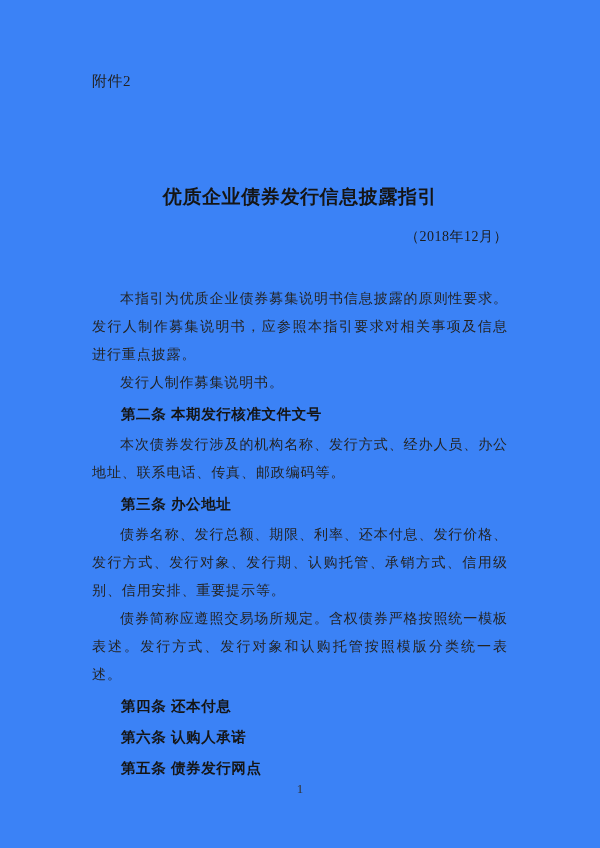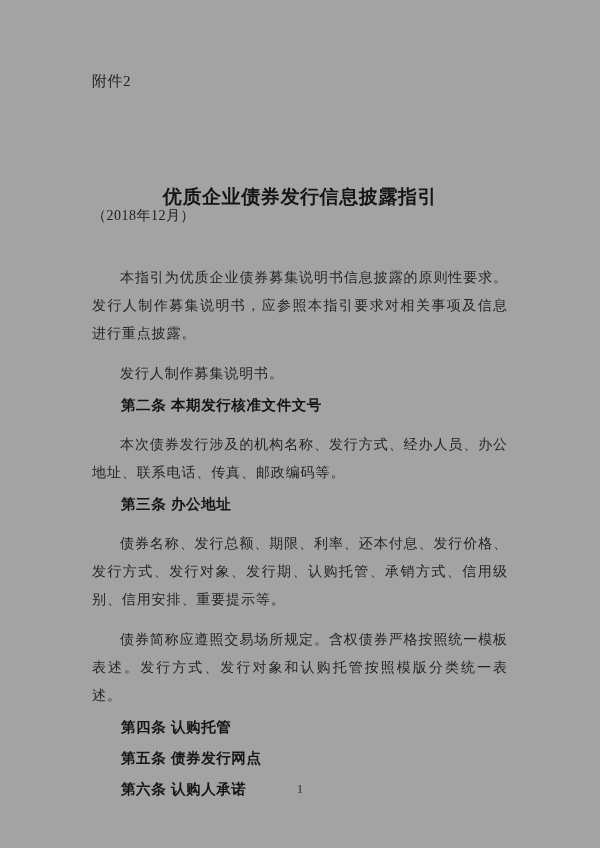--- a/index.html
+++ b/index.html
@@ -1,21 +1,21 @@
 <!DOCTYPE html>
 <html><head>
 <meta charset="utf-8">
 <style>
   * { margin: 0; padding: 0; box-sizing: border-box; }
   html, body { background: #ffffff; }
   .page {
     position: relative;
     width: 600px;
     height: 848px;
-    background: #a3a3a3;
+    background: #3b82f6;
     color: #222222;
     font-family: "Liberation Serif", "DejaVu Serif", serif;
     padding: 0 92px;
     overflow: hidden;
   }
   .attachment {
     padding-top: 73px;
     font-size: 15px;
     letter-spacing: 0.5px;
     line-height: 17px;
@@ -24,38 +24,38 @@
     margin-top: 96px;
     text-align: center;
     font-size: 19px;
     font-weight: bold;
     letter-spacing: 0.6px;
     line-height: 22px;
     color: #151515;
     font-family: "Liberation Sans", "DejaVu Sans", sans-serif;
   }
   .doc-date {
-    text-align: left;
+    margin-top: 21px;
+    text-align: right;
     font-size: 14px;
     letter-spacing: 0.5px;
     line-height: 16px;
     color: #1c1c1c;
   }
   .doc-body {
     margin-top: 40px;
   }
   .doc-body p.paragraph {
     font-size: 14px;
     line-height: 28px;
     letter-spacing: 0.9px;
     text-indent: 2em;
     text-align: justify;
     text-justify: inter-ideograph;
     color: #242424;
-    margin-top: 12px;
   }
   .doc-body p.heading {
     font-size: 14.5px;
     line-height: 28px;
     font-weight: bold;
     text-indent: 2em;
     margin: 3px 0;
     letter-spacing: 0.6px;
     color: #151515;
     font-family: "Liberation Sans", "DejaVu Sans", sans-serif;
@@ -81,19 +81,19 @@
   <div class="doc-date">（2018年12月）</div>
 
   <div class="doc-body">
       <p class="paragraph">本指引为优质企业债券募集说明书信息披露的原则性要求。发行人制作募集说明书，应参照本指引要求对相关事项及信息进行重点披露。</p>
       <p class="paragraph">发行人制作募集说明书。</p>
       <p class="heading">第二条 本期发行核准文件文号</p>
       <p class="paragraph">本次债券发行涉及的机构名称、发行方式、经办人员、办公地址、联系电话、传真、邮政编码等。</p>
       <p class="heading">第三条 办公地址</p>
       <p class="paragraph">债券名称、发行总额、期限、利率、还本付息、发行价格、发行方式、发行对象、发行期、认购托管、承销方式、信用级别、信用安排、重要提示等。</p>
       <p class="paragraph">债券简称应遵照交易场所规定。含权债券严格按照统一模板表述。发行方式、发行对象和认购托管按照模版分类统一表述。</p>
-      <p class="heading">第四条 认购托管</p>
+      <p class="heading">第四条 还本付息</p>
+      <p class="heading">第六条 认购人承诺</p>
       <p class="heading">第五条 债券发行网点</p>
-      <p class="heading">第六条 认购人承诺</p>
     </div>
 
   <div class="page-number">1</div>
 </div>
 
 </body></html>

